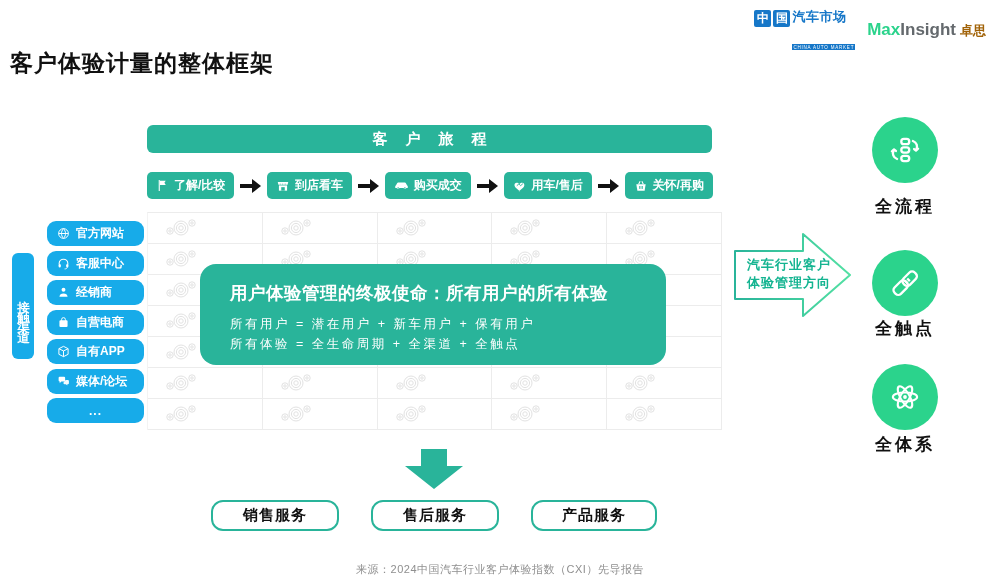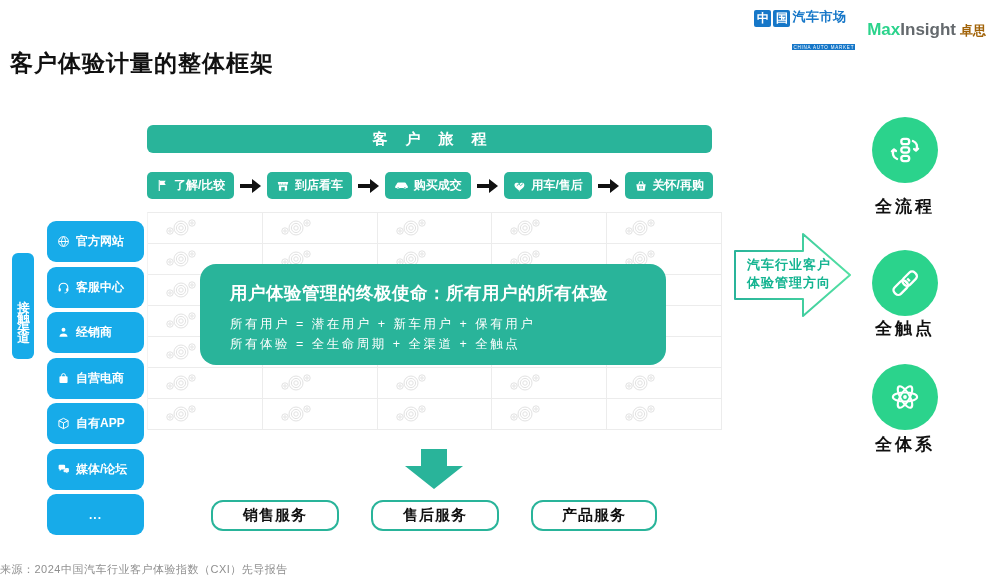--- a/index.html
+++ b/index.html
@@ -33,21 +33,21 @@
   .jarrow::after { content:''; position:absolute; right:0; top:0; border-left:9px solid #111; border-top:7px solid transparent; border-bottom:7px solid transparent; }
 
   
   .grid { position:absolute; left:147px; top:212px; width:575px; height:218px; display:grid; grid-template-columns:repeat(5,1fr); grid-template-rows:repeat(7,1fr); border-top:1px solid #ececec; border-left:1px solid #f3f3f3; z-index:0; }
   .gcell { border-right:1px solid #ececec; border-bottom:1px solid #ececec; display:flex; align-items:center; padding-left:16px; }
 
   
   .channel-tab { position:absolute; left:12px; top:253px; width:22px; height:106px; background:#17abe9; border-radius:6px; display:flex; align-items:center; justify-content:center; z-index:2; }
   .channel-tab span { writing-mode:vertical-rl; color:#fff; font-size:12.5px; font-weight:600; letter-spacing:10px; padding-top:10px; }
   .channels { position:absolute; left:47px; top:221px; display:flex; flex-direction:column; gap:4.5px; z-index:2; }
-  .channel { width:97px; height:41px; background:#17abe9; border-radius:9px; color:#fff; font-size:12px; font-weight:600; display:flex; align-items:center; gap:6px; padding-left:10px; white-space:nowrap; }
+  .channel { width:97px; height:25px; background:#17abe9; border-radius:9px; color:#fff; font-size:12px; font-weight:600; display:flex; align-items:center; gap:6px; padding-left:10px; white-space:nowrap; }
   .channel.center { justify-content:center; padding-left:0; letter-spacing:1px; }
 
   
   .mission { position:absolute; left:200px; top:264px; width:466px; height:101px; background:#29b49a; border-radius:16px; color:#fff; padding:17px 0 0 30px; z-index:3; }
   .mission-title { font-size:17.5px; font-weight:800; letter-spacing:.5px; }
   .mission-lines { margin-top:9px; font-size:12.5px; letter-spacing:2.5px; line-height:1.6; font-weight:500; }
 
   
   .down-arrow { position:absolute; left:405px; top:449px; z-index:2; }
 
@@ -56,21 +56,21 @@
   .dir-arrow-text { position:absolute; left:14px; top:25px; font-size:13px; font-weight:800; line-height:1.4; letter-spacing:1px; color:#14b491; }
 
   
   .pillar-circle { position:absolute; left:872px; width:66px; height:66px; border-radius:50%; background:#2bd38c; display:flex; align-items:center; justify-content:center; }
   .pillar-label { position:absolute; left:855px; width:100px; text-align:center; font-size:17px; font-weight:800; color:#111; letter-spacing:3px; }
 
   
   .service { position:absolute; top:500px; height:31px; background:#fff; border:2.5px solid #29b49a; border-radius:12px; display:flex; align-items:center; justify-content:center; font-size:15px; font-weight:800; color:#111; letter-spacing:1px; z-index:2; }
 
   
-  .footer { position:absolute; left:0; right:0; top:562px; color:#8f8f8f; font-size:11px; letter-spacing:.5px; }
+  .footer { position:absolute; left:0; right:0; top:562px; text-align:center; color:#8f8f8f; font-size:11px; letter-spacing:.5px; }
 </style>
 </head>
 <body>
 
 <div id="page">
 
   <div class="page-title">客户体验计量的整体框架</div>
   <div class="logos">
     <div class="cam">
       <span class="cam-sq">中</span>

